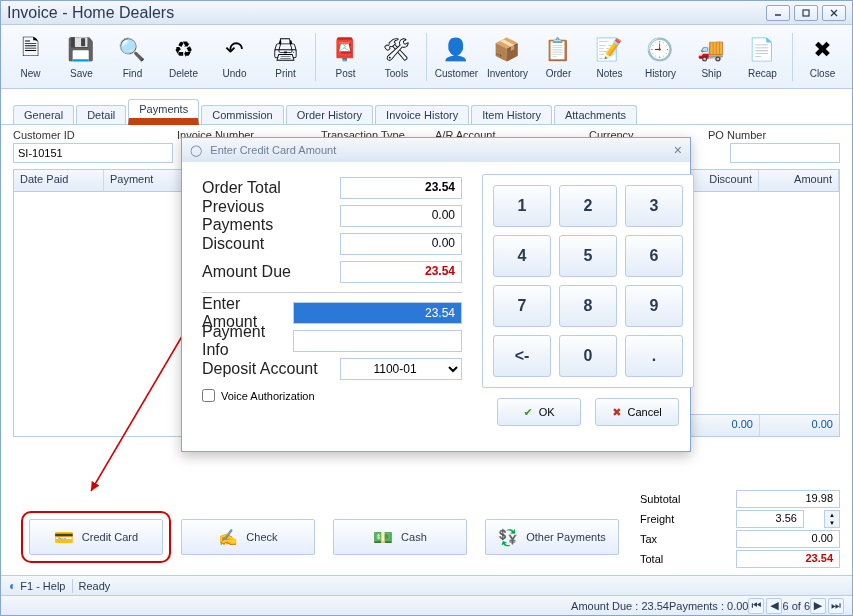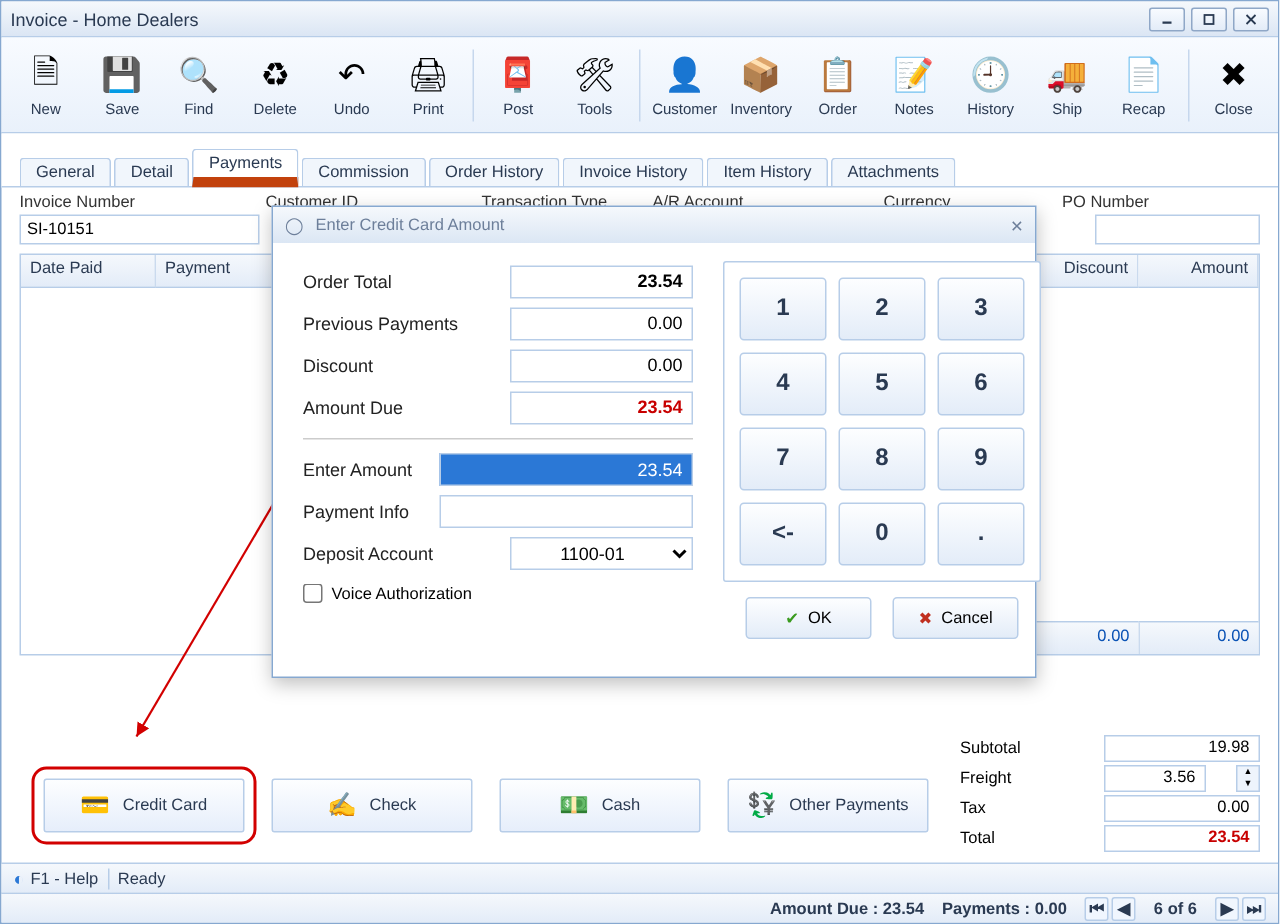--- a/index.html
+++ b/index.html
@@ -1,19 +1,19 @@
 <!DOCTYPE html>
 <html><head>
 <meta charset="utf-8">
 <style>
 * { box-sizing: border-box; margin: 0; padding: 0; font-family: "Segoe UI", Tahoma, sans-serif; font-size: 11px; }
 body { background: #fff; width: 853px; height: 616px; overflow: hidden; }
 .window { width: 853px; height: 616px; border: 1px solid #86a8d0; position: relative; background: #fff; }
 .titlebar { height: 24px; background: linear-gradient(#f5f8fc,#dbe6f4); border-bottom: 1px solid #b7cde8; display: flex; align-items: center; padding: 0 6px; }
-.titlebar .title { font-size: 12px; color: #2a3a52; }
+.titlebar .title { font-size: 16px; color: #2a3a52; }
 .titlebar .winbtns { margin-left: auto; display: flex; gap: 4px; }
 .wbtn { width: 24px; height: 16px; border: 1px solid #8fa7c7; border-radius: 2px; background: linear-gradient(#f8fbff,#e3ecf8); display: flex; align-items: center; justify-content: center; cursor: pointer; }
 .wbtn svg { width: 10px; height: 10px; }
 .toolbar { height: 64px; border-bottom: 1px solid #b7cde8; background: linear-gradient(#f8fbff,#e9f1fb); display: flex; align-items: center; padding: 2px 6px; gap: 4px; }
 .tbtn { width: 48px; height: 58px; display: flex; flex-direction: column; align-items: center; justify-content: center; gap: 2px; border: 1px solid transparent; border-radius: 3px; cursor: pointer; }
 .tbtn .ico { width: 32px; height: 32px; display: flex; align-items: center; justify-content: center; font-size: 22px; }
 .tbtn .lbl { font-size: 10px; color: #2a3a52; }
 .tb-sep { width: 1px; height: 48px; background: #c6d7ed; margin: 0 2px; }
 .tabstrip { height: 36px; display: flex; align-items: flex-end; padding: 0 12px; border-bottom: 1px solid #b7cde8; gap: 2px; background: #fff; }
 .tab { padding: 3px 10px; border: 1px solid #b7cde8; border-bottom: none; border-radius: 3px 3px 0 0; background: #f1f6fc; color: #2a3a52; cursor: pointer; font-size: 11px; }
@@ -23,21 +23,21 @@
 .form-row { display: grid; grid-template-columns: 160px 1fr 110px; gap: 4px; padding: 0 12px; }
 .inp { border: 1px solid #b7cde8; background: #fff; height: 20px; padding: 2px 4px; font-size: 11px; }
 .grid-wrap { margin: 6px 12px; border: 1px solid #b7cde8; height: 268px; position: relative; background: #fff; }
 .grid-head { display: grid; grid-template-columns: 90px 90px 1fr 1fr 70px 80px; height: 22px; }
 .gh { border-right: 1px solid #cadaee; border-bottom: 1px solid #b7cde8; background: linear-gradient(#f5f8fc,#e3ecf8); padding: 3px 6px; font-size: 11px; color: #2a3a52; }
 .gh.r { text-align: right; }
 .grid-total { position: absolute; bottom: 0; right: 0; display: grid; grid-template-columns: 70px 80px; height: 22px; }
 .gt { border-top: 1px solid #b7cde8; border-left: 1px solid #cadaee; background: linear-gradient(#f5f8fc,#e3ecf8); padding: 3px 6px; text-align: right; color: #0a52b5; font-size: 11px; }
 .footer-bar { position: absolute; bottom: 20px; left: 0; right: 0; height: 20px; background: linear-gradient(#f5f8fc,#e3ecf8); border-top: 1px solid #b7cde8; display: flex; align-items: center; padding: 0 8px; color: #2a3a52; }
 .footer-bar .help-ico { color: #2b78d6; margin-right: 4px; font-size: 12px; }
-.status-bar { position: absolute; bottom: 0; left: 0; right: 0; height: 20px; background: linear-gradient(#f5f8fc,#e3ecf8); border-top: 1px solid #b7cde8; display: flex; align-items: center; padding: 0 8px; gap: 12px; color: #2a3a52; font-weight: bold; }
+.status-bar { position: absolute; bottom: 0; left: 0; right: 0; height: 20px; background: linear-gradient(#f5f8fc,#e3ecf8); border-top: 1px solid #b7cde8; display: flex; align-items: center; padding: 0 8px; gap: 0; color: #2a3a52; }
 .status-bar .spacer { flex: 1; }
 .nav-btns { display: flex; gap: 2px; }
 .nav-btn { width: 16px; height: 16px; border: 1px solid #b7cde8; background: #f0f6fe; display: flex; align-items: center; justify-content: center; cursor: pointer; border-radius: 2px; color: #2a3a52; }
 .pay-buttons { position: absolute; left: 28px; bottom: 60px; display: flex; gap: 18px; }
 .pay-btn { width: 134px; height: 36px; border: 1px solid #b7cde8; border-radius: 2px; background: linear-gradient(#fdfeff,#e6eefb); display: flex; align-items: center; justify-content: center; gap: 8px; cursor: pointer; color: #2a3a52; }
 .pay-btn.highlight { outline: 2px solid #d20000; outline-offset: 6px; }
 .pay-btn .pi { font-size: 16px; }
 .totals { position: absolute; right: 12px; bottom: 46px; width: 200px; }
 .trow { display: flex; align-items: center; height: 20px; gap: 20px; }
 .trow .tlbl { width: 52px; text-align: left; }
@@ -46,21 +46,21 @@
 .trow .spin { width: 16px; height: 18px; border: 1px solid #b7cde8; background: #eef4fc; display: flex; flex-direction: column; cursor: pointer; }
 .trow .spin .s { flex: 1; display: flex; align-items: center; justify-content: center; font-size: 6px; }
 .arrow { position: absolute; left: 30px; top: 310px; pointer-events: none; }
 
 .modal { position: absolute; left: 180px; top: 136px; width: 510px; height: 315px; border: 1px solid #86a8d0; background: #fff; box-shadow: 0 4px 12px rgba(0,0,0,.25); z-index: 10; }
 .modal-title { height: 24px; background: linear-gradient(#f5f8fc,#dbe6f4); display: flex; align-items: center; padding: 0 8px; color: #6d7f9a; gap: 8px; }
 .modal-title .x { margin-left: auto; cursor: pointer; color: #6d7f9a; font-size: 14px; }
 .modal-body { padding: 12px 20px; display: flex; gap: 20px; }
 .mleft { width: 260px; }
 .mrow { display: flex; align-items: center; height: 28px; gap: 8px; }
-.mrow .ml { width: 130px; font-size: 12px; color: #222; }
+.mrow .ml { width: 130px; font-size: 16px; color: #222; }
 .mrow .mv { flex: 1; border: 1px solid #b7cde8; height: 22px; padding: 2px 6px; text-align: right; background: #fff; font-size: 12px; }
 .mrow .mv.bold { font-weight: bold; }
 .mrow .mv.red { color: #c80000; font-weight: bold; }
 .mrow .mv.sel { background: #2b78d6; color: #fff; text-align: right; }
 .mrow select.mv { text-align: center; }
 .msep { border-top: 1px solid #ccc; margin: 6px 0; }
 .mchk { display: flex; align-items: center; gap: 6px; margin-top: 6px; }
 .keypad { flex: 1; }
 .kgrid { display: grid; grid-template-columns: repeat(3,58px); grid-template-rows: repeat(4,42px); gap: 8px; border: 1px solid #b7cde8; padding: 10px; border-radius: 2px; background: #fff; }
 .kbtn { border: 1px solid #b7cde8; border-radius: 3px; background: linear-gradient(#fdfeff,#e3ecf8); display: flex; align-items: center; justify-content: center; font-size: 16px; font-weight: bold; color: #2a3a52; cursor: pointer; }
@@ -169,22 +169,22 @@
       <div class="tab">Detail</div>
       <div class="tab active">Payments</div>
       <div class="tab">Commission</div>
       <div class="tab">Order History</div>
       <div class="tab">Invoice History</div>
       <div class="tab">Item History</div>
       <div class="tab">Attachments</div>
     </div>
 
   <div class="form-header">
+    <label>Customer ID</label>
     <label>Invoice Number</label>
-    <label>Customer ID</label>
     <label>Transaction Type</label>
     <label>A/R Account</label>
     <label>Currency</label>
     <label>PO Number</label>
   </div>
   <div class="form-row">
     <input class="inp" value="SI-10151" style="">
     <div></div>
     <input class="inp" style="">
   </div>

